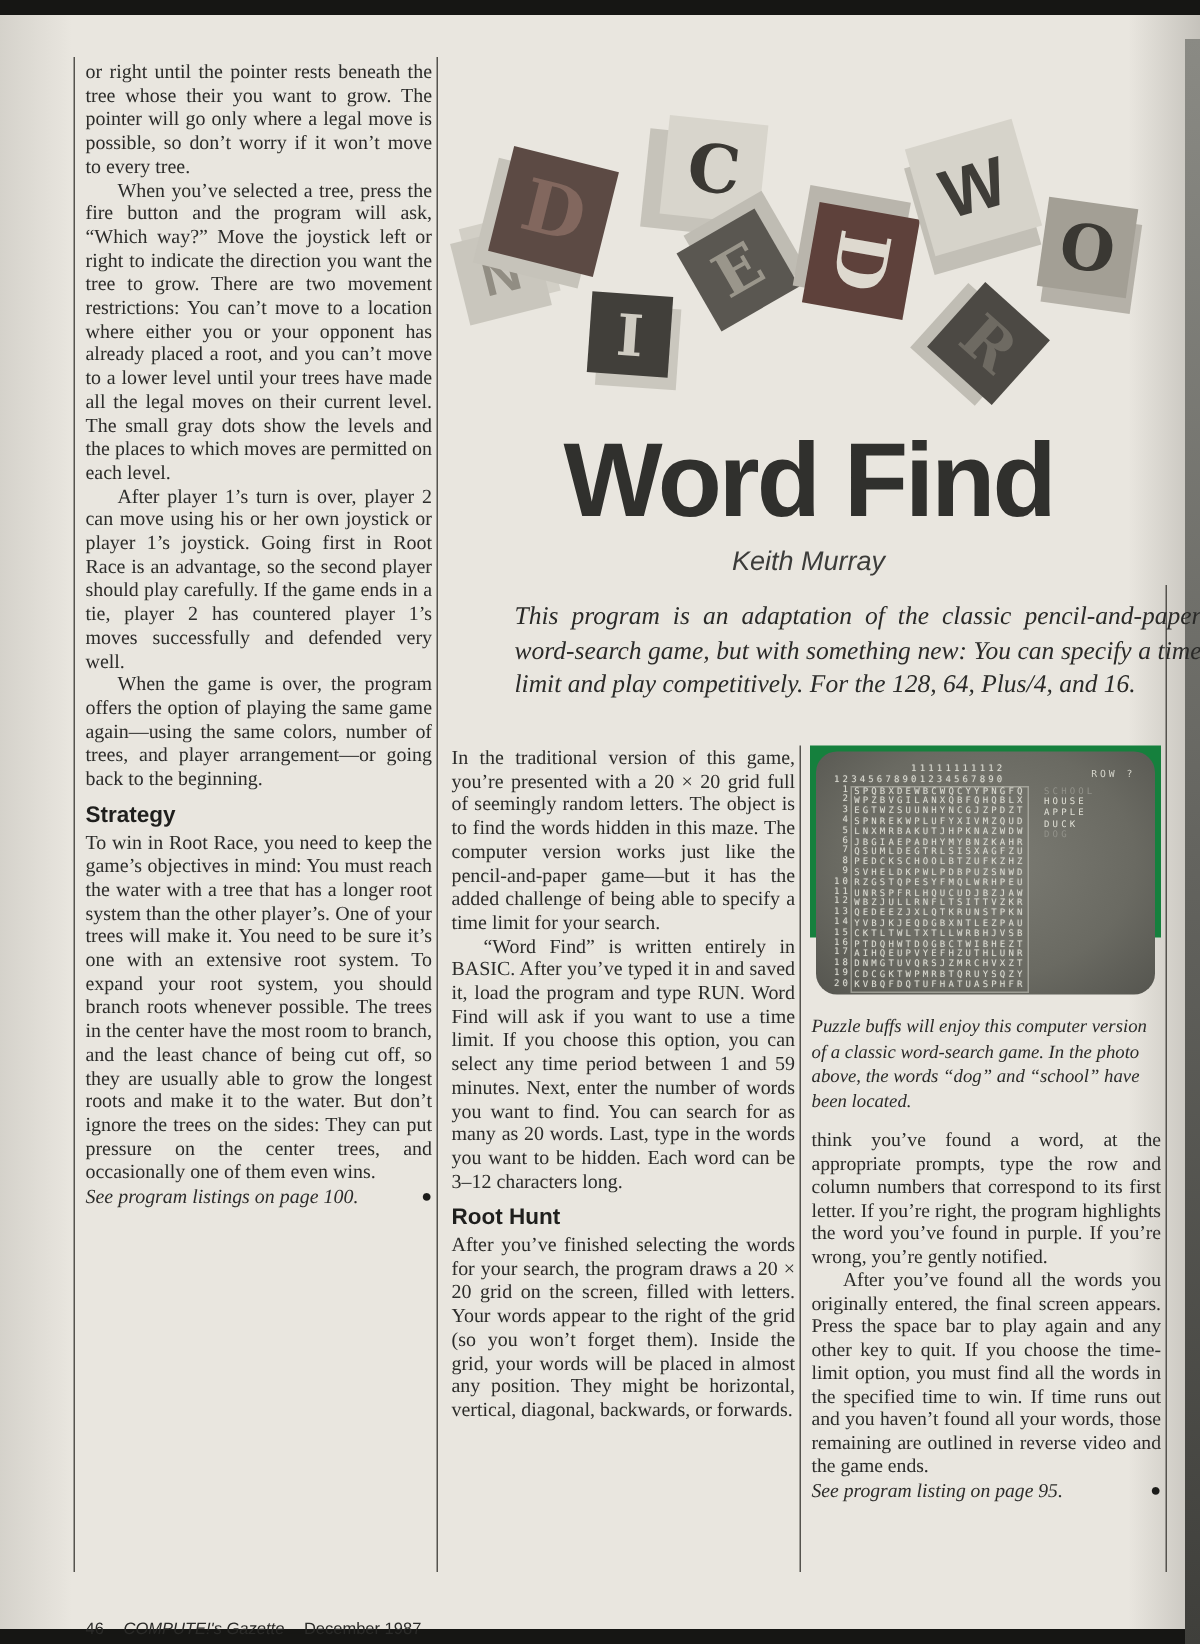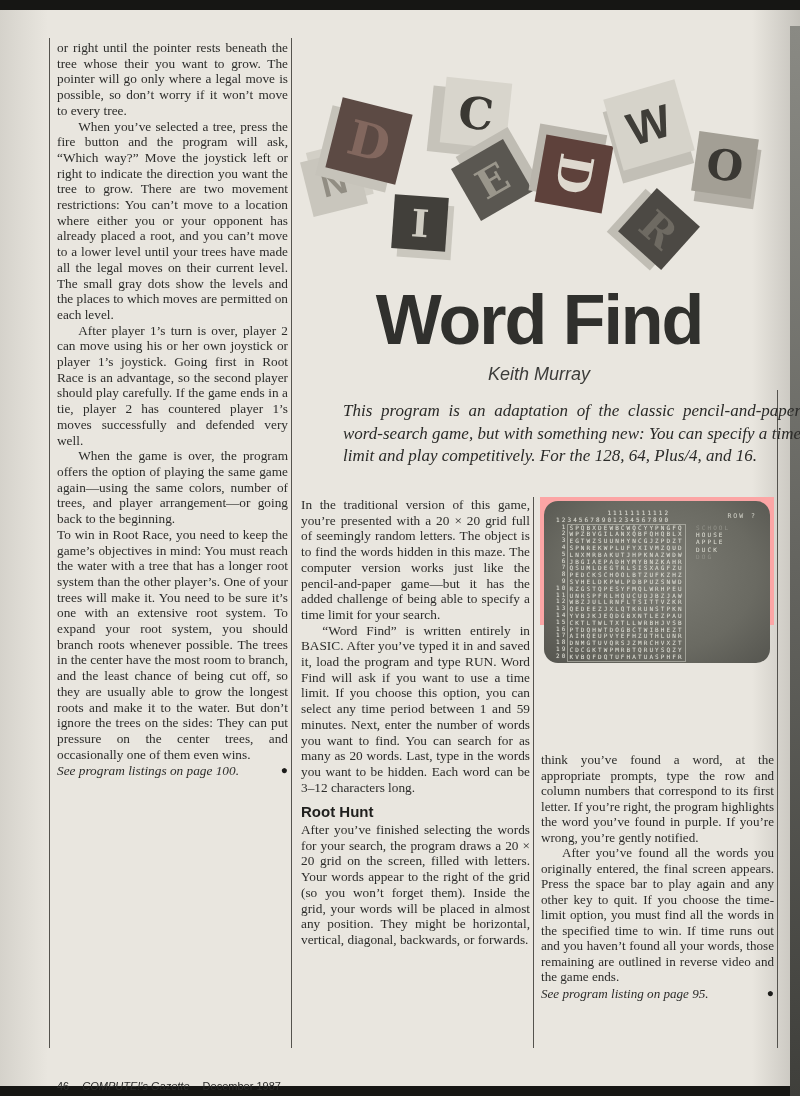--- a/index.html
+++ b/index.html
@@ -64,21 +64,21 @@
         background:#d6d3ca;box-shadow:-4px 12px 0 #c2bfb6;color:#3f3d38;
         font-family:"Liberation Sans",sans-serif;font-size:46px;}
   .tile:nth-child(8){left:400px;top:73px;width:60px;height:60px;transform:rotate(8deg);
         background:#a39f95;box-shadow:4px 10px 0 #b5b1a8;color:#3a3833;
         font-family:"DejaVu Serif",serif;font-size:42px;}
   .tile:nth-child(9){left:335px;top:138px;width:58px;height:58px;transform:rotate(42deg);
         background:#4c4944;box-shadow:-8px 8px 0 #c0bdb4;color:#6e6a62;
         font-family:"DejaVu Serif",serif;font-size:40px;}
 
   
-  #photo{position:absolute;left:540px;top:497px;width:234px;height:128px;background:#fca5a5;}
+  #photo{position:absolute;left:540px;top:497px;width:234px;height:128px;background:#15803d;}
   #screen{position:absolute;left:4px;top:4px;width:226px;height:162px;border-radius:14px;
         background:radial-gradient(ellipse at 50% 45%,#7c7c74 0%,#6a6a62 62%,#55554f 100%);
         overflow:hidden;}
   #screen pre{margin:0;font-family:"DejaVu Sans Mono",monospace;font-size:6px;
         line-height:6.8px;letter-spacing:2.1px;color:#dcdcd2;
         text-shadow:0 0 1px rgba(255,255,255,.3);}
   #screen-inner{position:absolute;left:12px;top:9px;}
   #hdr-pre{margin-left:17px;}
   #screen-body{display:flex;}
   #nums-pre{text-align:right;}
@@ -143,20 +143,21 @@
 
   <div id="title">Word Find</div>
   <div id="byline">Keith Murray</div>
   <div id="deck">This program is an adaptation of the classic pencil-and-paper word-search game, but with something new: You can specify a time limit and play competitively. For the 128, 64, Plus/4, and 16.</div>
 
   <div id="col1" class="col">
     <div>or right until the pointer rests beneath the tree whose their you want to grow. The pointer will go only where a legal move is possible, so don’t worry if it won’t move to every tree.</div>
     <div class="indent">When you’ve selected a tree, press the fire button and the program will ask, “Which way?” Move the joystick left or right to indicate the direction you want the tree to grow. There are two movement restrictions: You can’t move to a location where either you or your opponent has already placed a root, and you can’t move to a lower level until your trees have made all the legal moves on their current level. The small gray dots show the levels and the places to which moves are permitted on each level.</div>
     <div class="indent">After player 1’s turn is over, player 2 can move using his or her own joystick or player 1’s joystick. Going first in Root Race is an advantage, so the second player should play carefully. If the game ends in a tie, player 2 has countered player 1’s moves successfully and defended very well.</div>
     <div class="indent">When the game is over, the program offers the option of playing the same game again—using the same colors, number of trees, and player arrangement—or going back to the beginning.</div>
+    <div class="sec-head">Strategy</div>
     <div>To win in Root Race, you need to keep the game’s objectives in mind: You must reach the water with a tree that has a longer root system than the other player’s. One of your trees will make it. You need to be sure it’s one with an extensive root system. To expand your root system, you should branch roots whenever possible. The trees in the center have the most room to branch, and the least chance of being cut off, so they are usually able to grow the longest roots and make it to the water. But don’t ignore the trees on the sides: They can put pressure on the center trees, and occasionally one of them even wins.</div>
     <div class="listing-note">
       <span class="end-marker">●</span>
       <span>See program listings on page 100.</span>
     </div>
   </div>
 
   <div id="col2" class="col">
     <div>In the traditional version of this game, you’re presented with a 20 × 20 grid full of seemingly random letters. The object is to find the words hidden in this maze. The computer version works just like the pencil-and-paper game—but it has the added challenge of being able to specify a time limit for your search.</div>
     <div class="indent">“Word Find” is written entirely in BASIC. After you’ve typed it in and saved it, load the program and type RUN. Word Find will ask if you want to use a time limit. If you choose this option, you can select any time period between 1 and 59 minutes. Next, enter the number of words you want to find. You can search for as many as 20 words. Last, type in the words you want to be hidden. Each word can be 3–12 characters long.</div>
@@ -215,20 +216,21 @@
       </div>
       <div id="word-list">
           <div class="word found">SCHOOL</div>
           <div class="word">HOUSE</div>
           <div class="word">APPLE</div>
           <div class="word">DUCK</div>
           <div class="word found">DOG</div>
         </div>
     </div>
   </div>
+  <div id="caption">Puzzle buffs will enjoy this computer version of a classic word-search game. In the photo above, the words “dog” and “school” have been located.</div>
 
   <div id="col3" class="col">
     <div>think you’ve found a word, at the appropriate prompts, type the row and column numbers that correspond to its first letter. If you’re right, the program highlights the word you’ve found in purple. If you’re wrong, you’re gently notified.</div>
     <div class="indent">After you’ve found all the words you originally entered, the final screen appears. Press the space bar to play again and any other key to quit. If you choose the time-limit option, you must find all the words in the specified time to win. If time runs out and you haven’t found all your words, those remaining are outlined in reverse video and the game ends.</div>
     <div class="listing-note">
       <span class="end-marker">●</span>
       <span>See program listing on page 95.</span>
     </div>
   </div>
 

